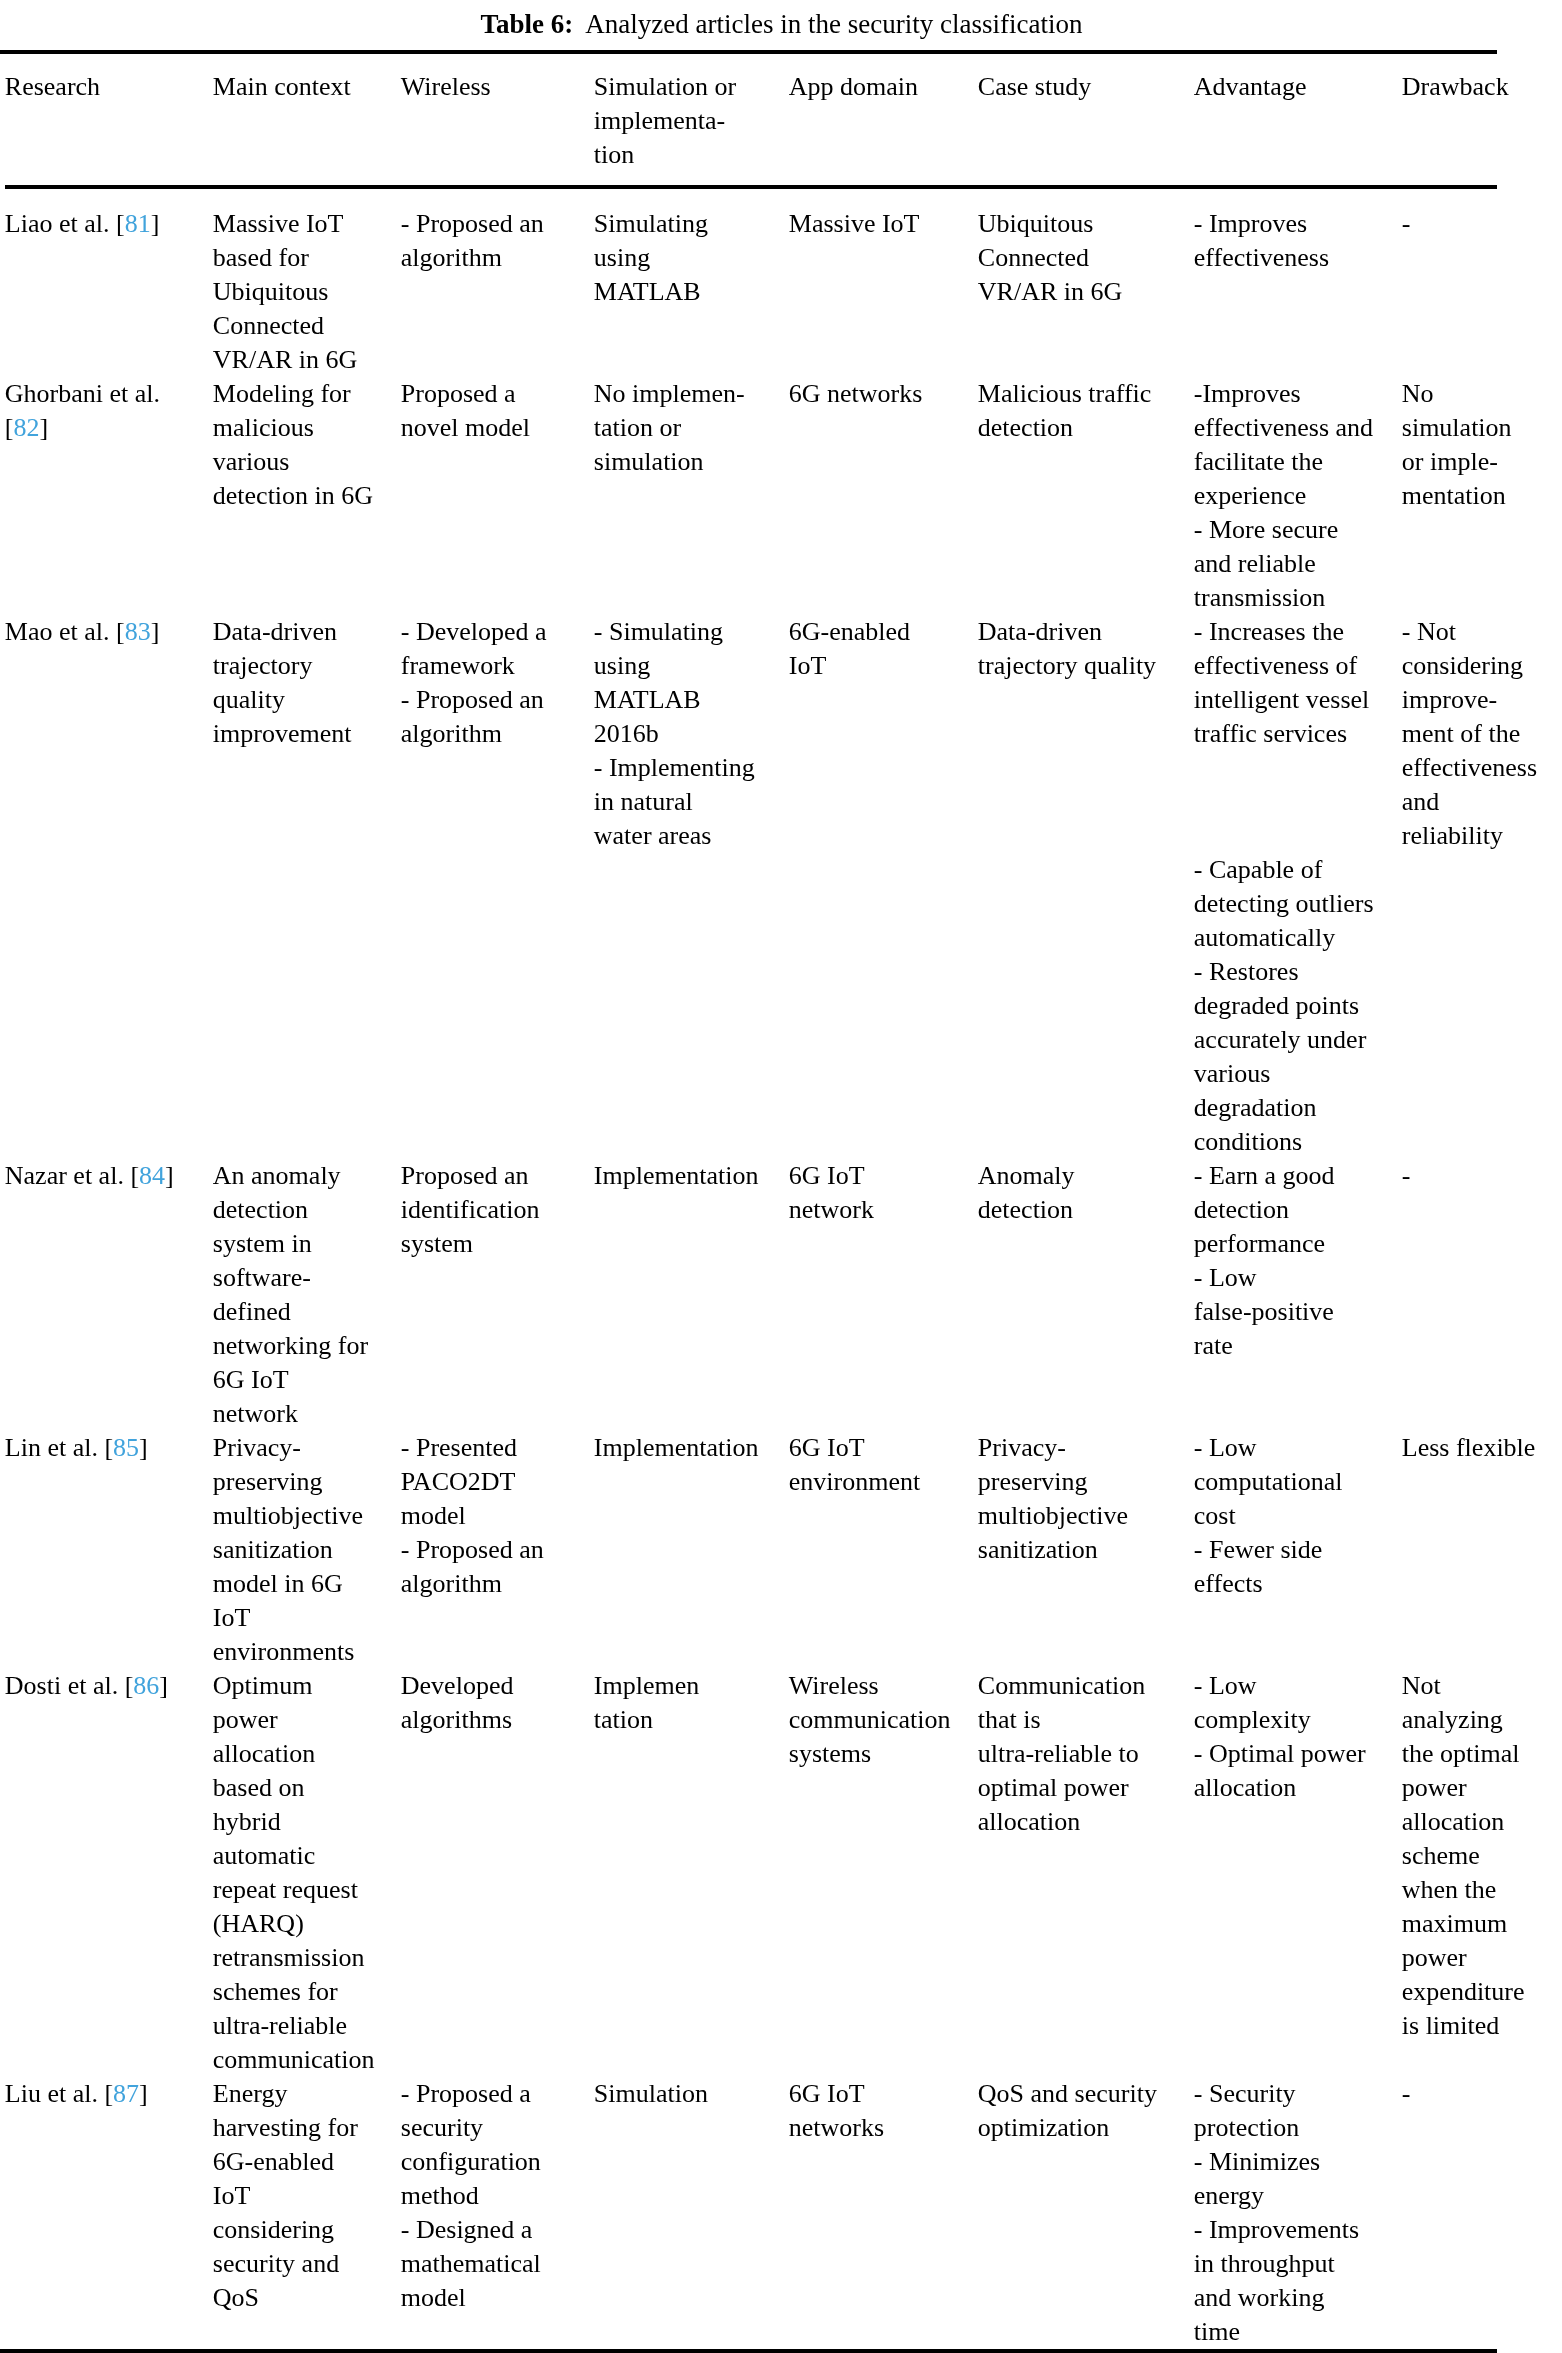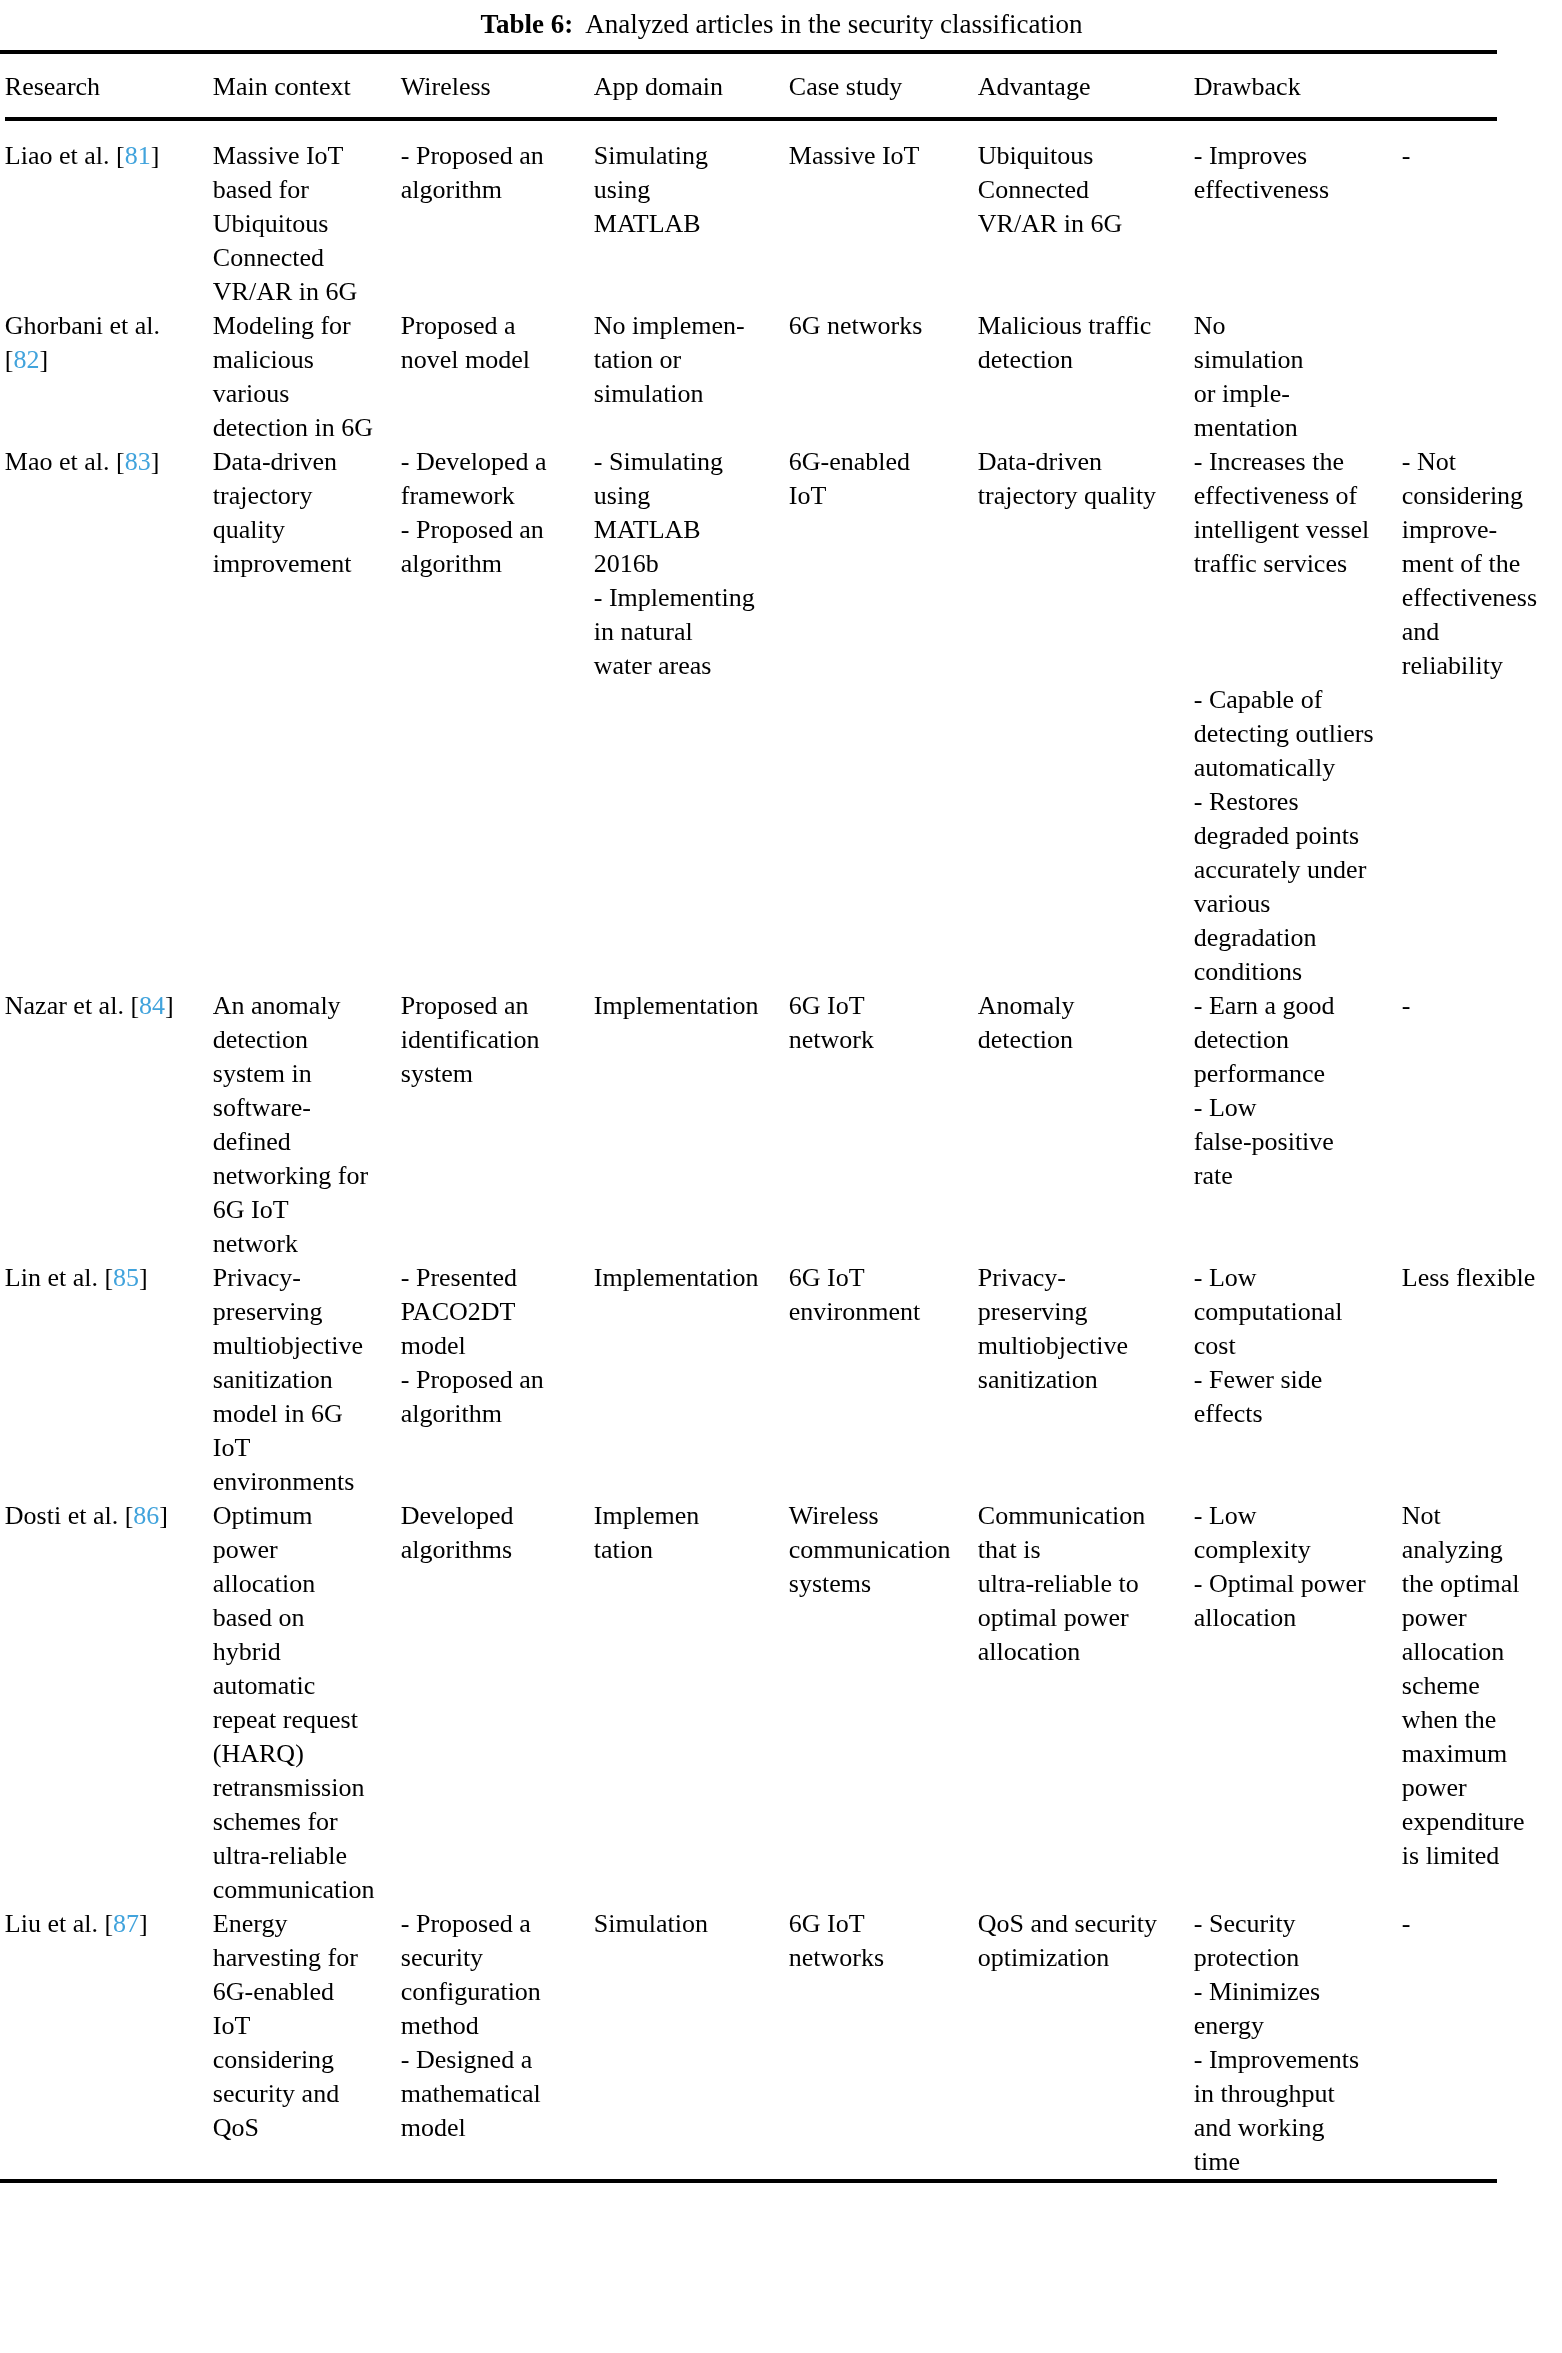--- a/index.html
+++ b/index.html
@@ -64,20 +64,23 @@
 <div class="page">
 
   <div class="caption"><span class="cap-label">Table 6:</span><span>  Analyzed articles in the security classification</span></div>
 
   <div class="tbl">
 
     <div class="grid thead">
       <div class="hcell">Research</div>
       <div class="hcell">Main context</div>
       <div class="hcell">Wireless</div>
+      <div class="hcell">Simulation or
+implementa-
+tion</div>
       <div class="hcell">App domain</div>
       <div class="hcell">Case study</div>
       <div class="hcell">Advantage</div>
       <div class="hcell">Drawback</div>
     </div>
 
     <div class="tbody">
 
       <div class="grid">
         <div class="cell"><span>Liao et al. [</span><span class="ref">81</span><span>]</span></div>
@@ -108,20 +111,27 @@
 various
 detection in 6G</div>
         <div class="cell">Proposed a
 novel model</div>
         <div class="cell">No implemen-
 tation or
 simulation</div>
         <div class="cell">6G networks</div>
         <div class="cell">Malicious traffic
 detection</div>
+        <div class="cell">-Improves
+effectiveness and
+facilitate the
+experience
+- More secure
+and reliable
+transmission</div>
         <div class="cell">No
 simulation
 or imple-
 mentation</div>
       </div>
 
       <div class="grid">
         <div class="cell"><span>Mao et al. [</span><span class="ref">83</span><span>]</span></div>
         <div class="cell">Data-driven
 trajectory

